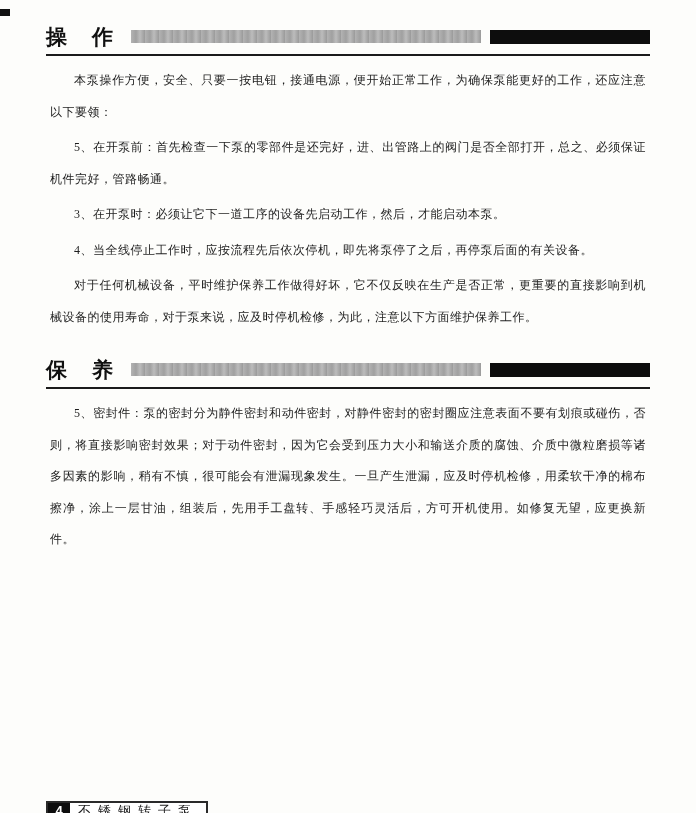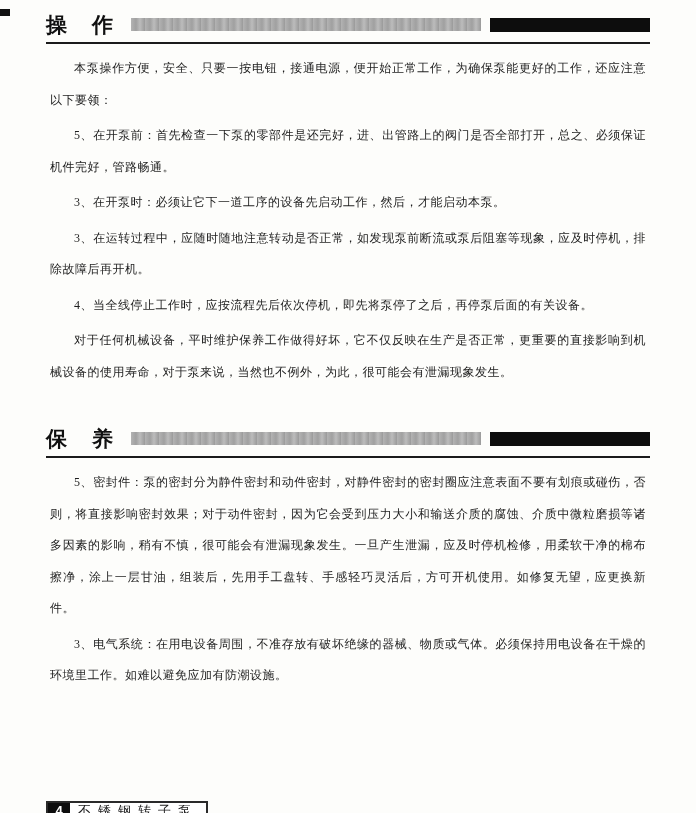--- a/index.html
+++ b/index.html
@@ -30,24 +30,24 @@
     top: 0;
     width: 604px;
   }
   .section-header {
     display: flex;
     align-items: center;
     border-bottom: 2px solid #1b1b1b;
     padding-bottom: 7px;
   }
   .section-header.first {
-    margin-top: 14px;
+    margin-top: 26px;
   }
   .section-header.second {
-    margin-top: 40px;
+    margin-top: 26px;
   }
   .section-title {
     font-family: "Liberation Sans", "DejaVu Sans", sans-serif;
     font-weight: bold;
     font-size: 21px;
     line-height: 1;
     letter-spacing: 2px;
     white-space: nowrap;
     color: #101010;
   }
@@ -123,33 +123,31 @@
 
   <div class="section-header first">
     <span class="section-title">操　作</span>
     <span class="bar-gray"></span>
     <span class="bar-black"></span>
   </div>
   <div class="section-body">
     <p class="para">本泵操作方便，安全、只要一按电钮，接通电源，便开始正常工作，为确保泵能更好的工作，还应注意以下要领：</p>
     <p class="para">5、在开泵前：首先检查一下泵的零部件是还完好，进、出管路上的阀门是否全部打开，总之、必须保证机件完好，管路畅通。</p>
     <p class="para">3、在开泵时：必须让它下一道工序的设备先启动工作，然后，才能启动本泵。</p>
-    <p class="para">3、在运转过程中，应随时随地注意转动是否正常，如发现泵前断流或泵后阻塞等现象，应及时停机，排除故障后再开机。</p>
     <p class="para">4、当全线停止工作时，应按流程先后依次停机，即先将泵停了之后，再停泵后面的有关设备。</p>
-    <p class="para">对于任何机械设备，平时维护保养工作做得好坏，它不仅反映在生产是否正常，更重要的直接影响到机械设备的使用寿命，对于泵来说，当然也不例外，为此，很可能会有泄漏现象发生。</p>
+    <p class="para">对于任何机械设备，平时维护保养工作做得好坏，它不仅反映在生产是否正常，更重要的直接影响到机械设备的使用寿命，对于泵来说，应及时停机检修，为此，注意以下方面维护保养工作。</p>
   </div>
 
   <div class="section-header second">
     <span class="section-title">保　养</span>
     <span class="bar-gray"></span>
     <span class="bar-black"></span>
   </div>
   <div class="section-body">
     <p class="para">5、密封件：泵的密封分为静件密封和动件密封，对静件密封的密封圈应注意表面不要有划痕或碰伤，否则，将直接影响密封效果；对于动件密封，因为它会受到压力大小和输送介质的腐蚀、介质中微粒磨损等诸多因素的影响，稍有不慎，很可能会有泄漏现象发生。一旦产生泄漏，应及时停机检修，用柔软干净的棉布擦净，涂上一层甘油，组装后，先用手工盘转、手感轻巧灵活后，方可开机使用。如修复无望，应更换新件。</p>
-    <p class="para">3、电气系统：在用电设备周围，不准存放有破坏绝缘的器械、物质或气体。必须保持用电设备在干燥的环境里工作。如难以避免应加有防潮设施。</p>
 
   </div>
 
 </div>
 
 <div class="page-footer">
   <div class="footer-box">
     <span class="footer-num">4</span>
     <span class="footer-label">不锈钢转子泵</span>
   </div>

